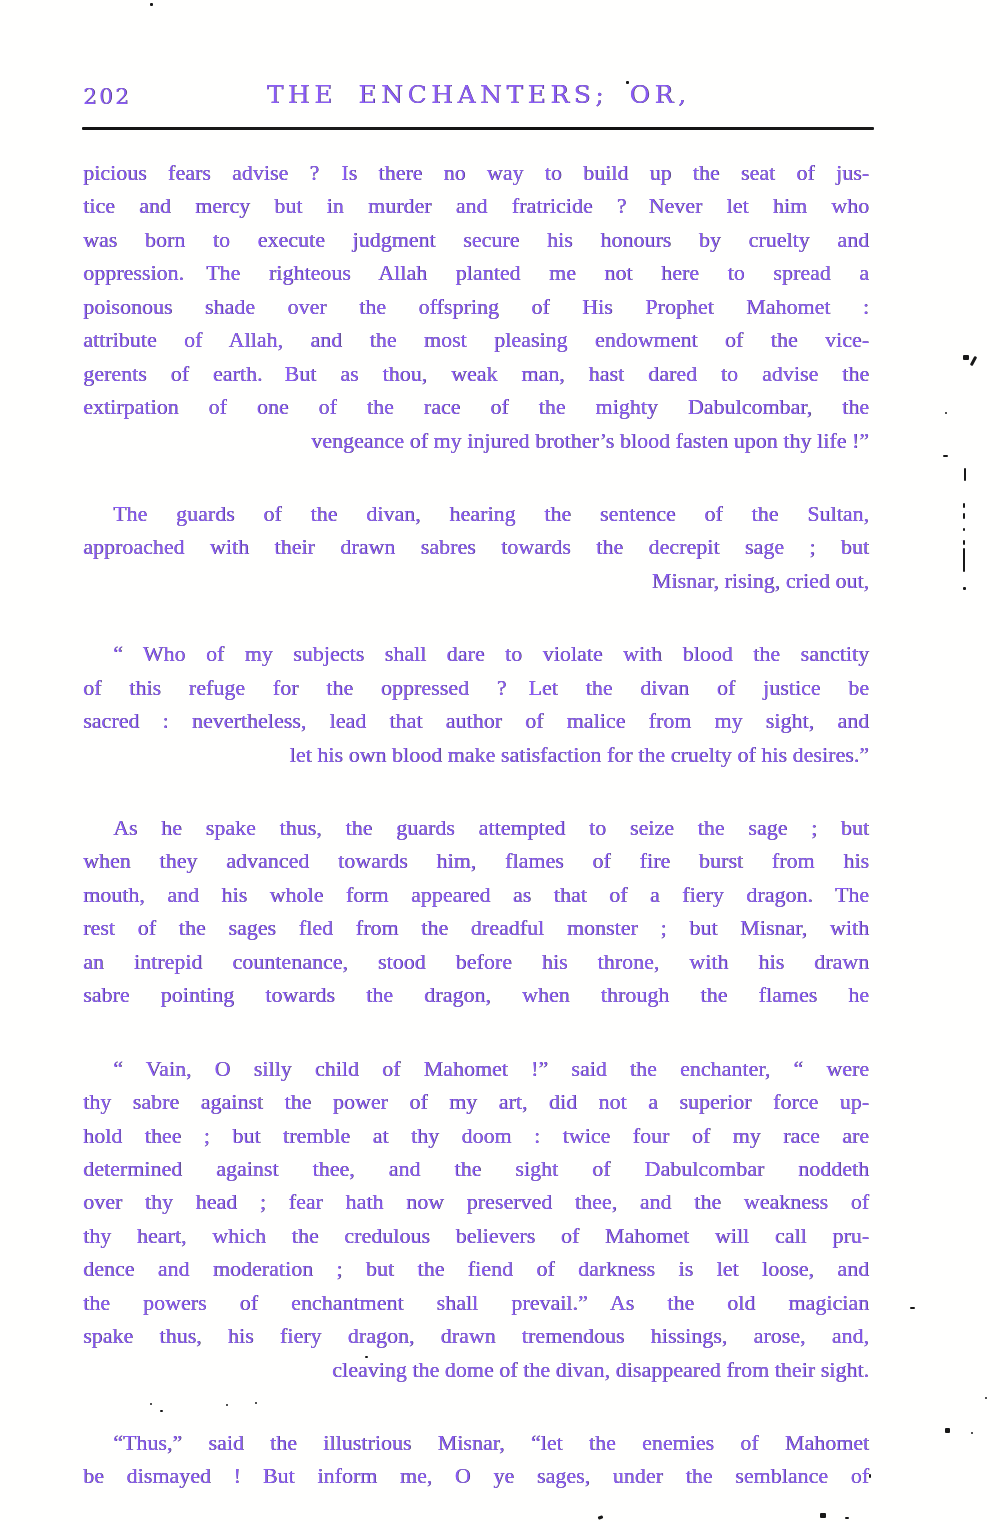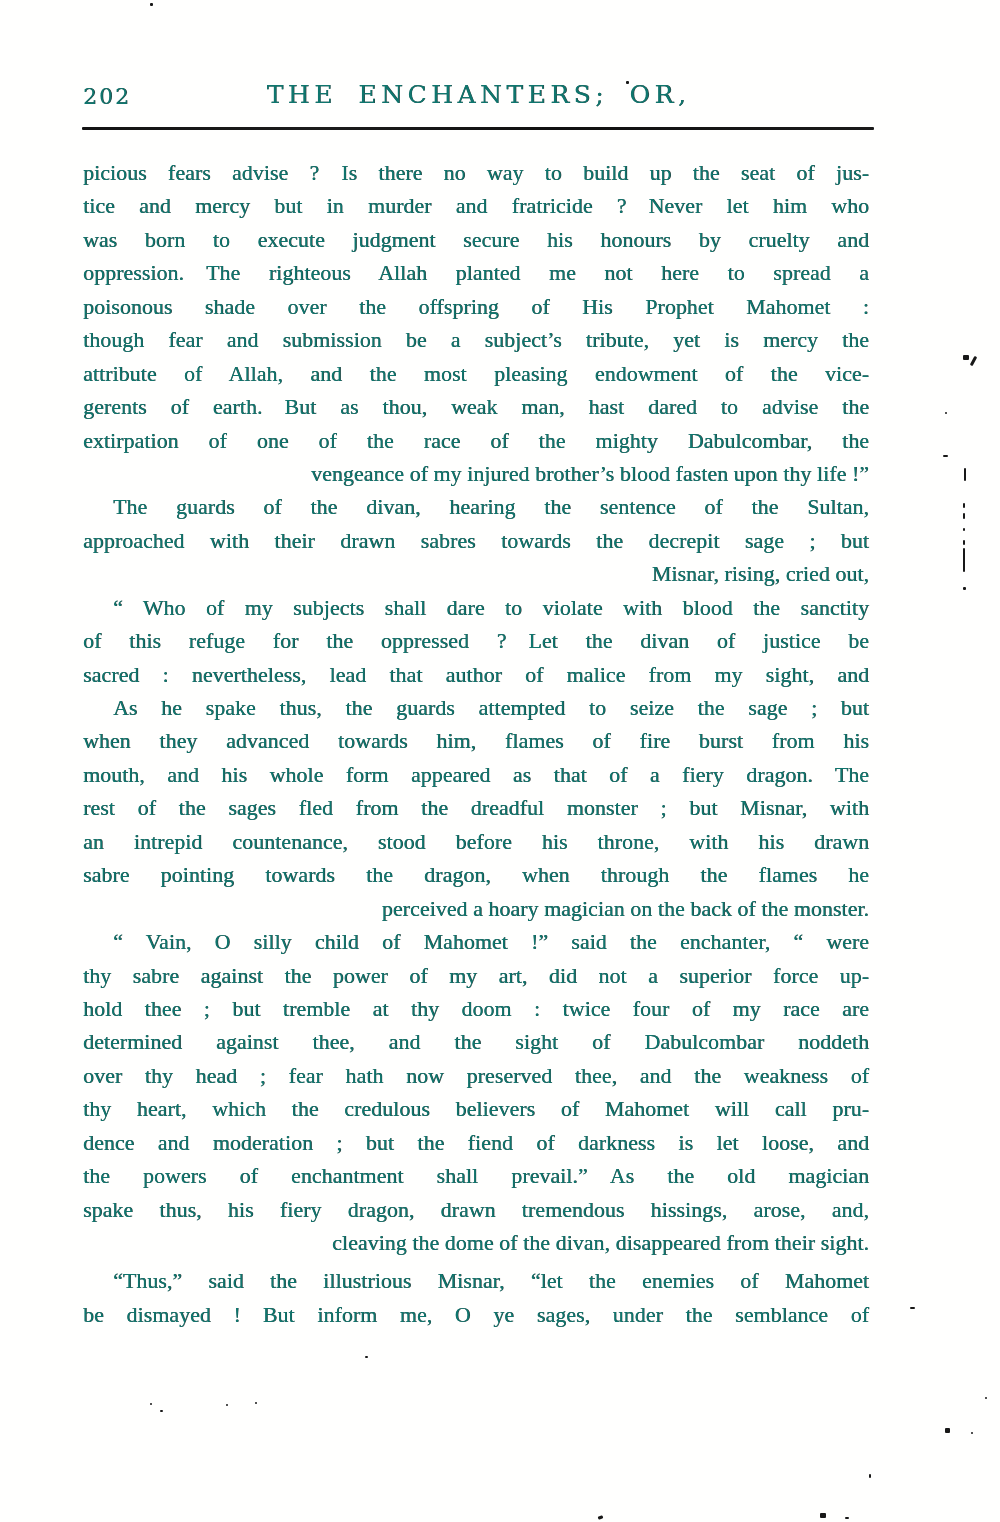--- a/index.html
+++ b/index.html
@@ -1,20 +1,20 @@
 <!DOCTYPE html>
 <html><head>
 <meta charset="utf-8">
 <style>
   html,body{margin:0;padding:0;background:#ffffff;}
   .page{
     position:relative;
     width:1000px;height:1522px;
     background:#fffffe;
-    color:#0f766e;
+    color:#8b5cf6;
     font-family:"DejaVu Serif","Liberation Serif",serif;
     overflow:hidden;
     text-shadow:0.4px 0.25px 0 rgba(15,15,15,0.85);
   }
   .pagenum{
     position:absolute;left:83px;top:84px;
     font-size:22px;letter-spacing:2px;
   }
   .running-title{
     position:absolute;left:83px;top:80px;width:791px;
@@ -36,21 +36,21 @@
   }
   .line{
     height:33.45px;
     line-height:33.45px;
     text-align:right;
   }
   .line.just{
     text-align:justify;
     text-align-last:justify;
   }
-  .line.ind{ text-indent:30px; }
+  .line.ind{ text-indent:30px;margin-top:40px; }
   .para.gap{ margin-top:5px; }
   .speck{
     position:absolute;background:#181818;border-radius:1px;
   }
 </style>
 </head>
 <body>
 
 <div class="page">
 
@@ -58,44 +58,43 @@
   <div class="running-title">THE ENCHANTERS; OR,</div>
   <div class="head-rule"></div>
 
   <div class="text-block">
       <div class="para">
         <div class="line just">picious fears advise ?  Is there no way to build up the seat of jus-</div>
         <div class="line just">tice and mercy but in murder and fratricide ?  Never let him who</div>
         <div class="line just">was born to execute judgment secure his honours by cruelty and</div>
         <div class="line just">oppression.  The righteous Allah planted me not here to spread a</div>
         <div class="line just">poisonous shade over the offspring of His Prophet Mahomet :</div>
-        <div class="line just">though fear and submission be a subject’s tribute, yet is mercy the</div>
         <div class="line just">attribute of Allah, and the most pleasing endowment of the vice-</div>
         <div class="line just">gerents of earth.  But as thou, weak man, hast dared to advise the</div>
         <div class="line just">extirpation of one of the race of the mighty Dabulcombar, the</div>
         <div class="line">vengeance of my injured brother’s blood fasten upon thy life !”</div>
       </div>
       <div class="para">
         <div class="line just ind">The guards of the divan, hearing the sentence of the Sultan,</div>
         <div class="line just">approached with their drawn sabres towards the decrepit sage ; but</div>
         <div class="line">Misnar, rising, cried out,</div>
       </div>
       <div class="para">
         <div class="line just ind">“ Who of my subjects shall dare to violate with blood the sanctity</div>
         <div class="line just">of this refuge for the oppressed ?  Let the divan of justice be</div>
         <div class="line just">sacred : nevertheless, lead that author of malice from my sight, and</div>
+        <div class="line">let his own blood make satisfaction for the cruelty of his desires.”</div>
       </div>
       <div class="para">
         <div class="line just ind">As he spake thus, the guards attempted to seize the sage ; but</div>
         <div class="line just">when they advanced towards him, flames of fire burst from his</div>
         <div class="line just">mouth, and his whole form appeared as that of a fiery dragon.  The</div>
         <div class="line just">rest of the sages fled from the dreadful monster ; but Misnar, with</div>
         <div class="line just">an intrepid countenance, stood before his throne, with his drawn</div>
         <div class="line just">sabre pointing towards the dragon, when through the flames he</div>
-        <div class="line">perceived a hoary magician on the back of the monster.</div>
       </div>
       <div class="para">
         <div class="line just ind">“ Vain, O silly child of Mahomet !” said the enchanter, “ were</div>
         <div class="line just">thy sabre against the power of my art, did not a superior force up-</div>
         <div class="line just">hold thee ; but tremble at thy doom : twice four of my race are</div>
         <div class="line just">determined against thee, and the sight of Dabulcombar noddeth</div>
         <div class="line just">over thy head ; fear hath now preserved thee, and the weakness of</div>
         <div class="line just">thy heart, which the credulous believers of Mahomet will call pru-</div>
         <div class="line just">dence and moderation ; but the fiend of darkness is let loose, and</div>
         <div class="line just">the powers of enchantment shall prevail.”  As the old magician</div>

